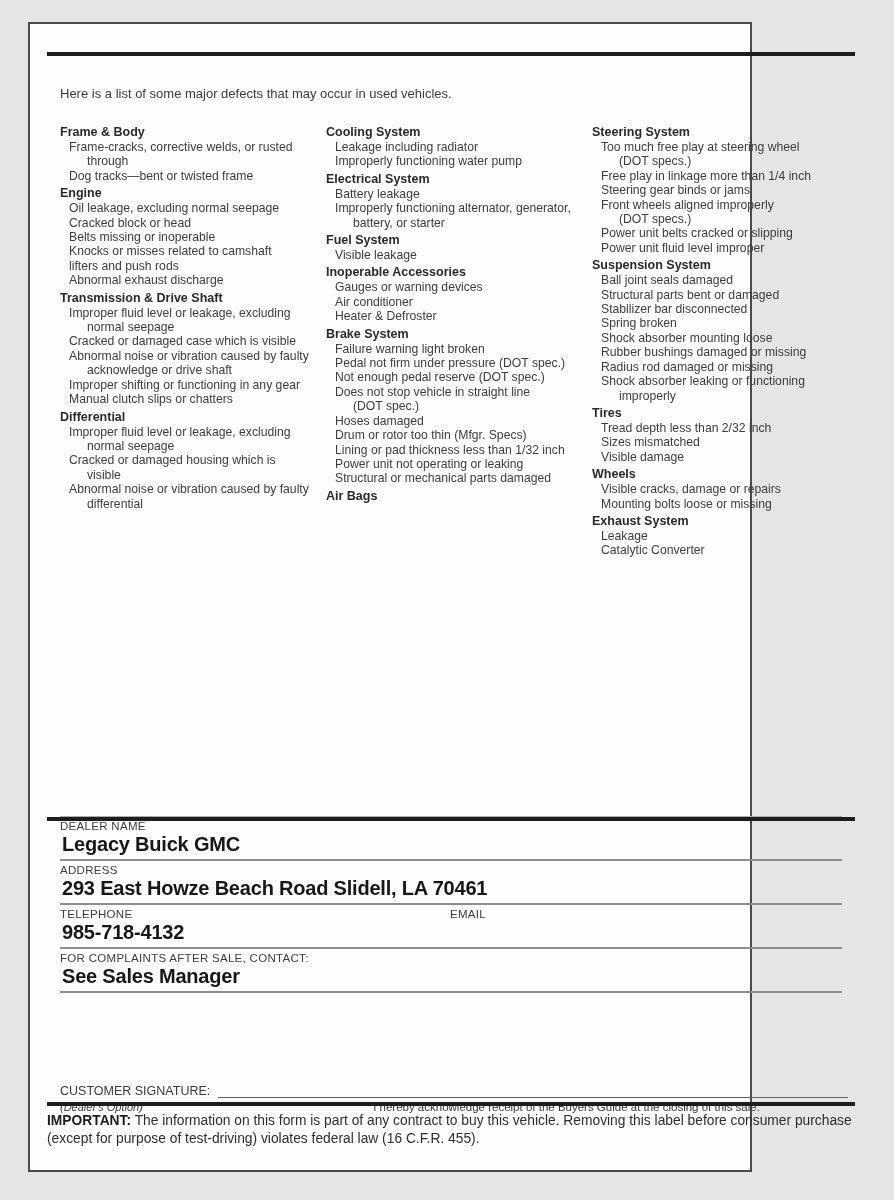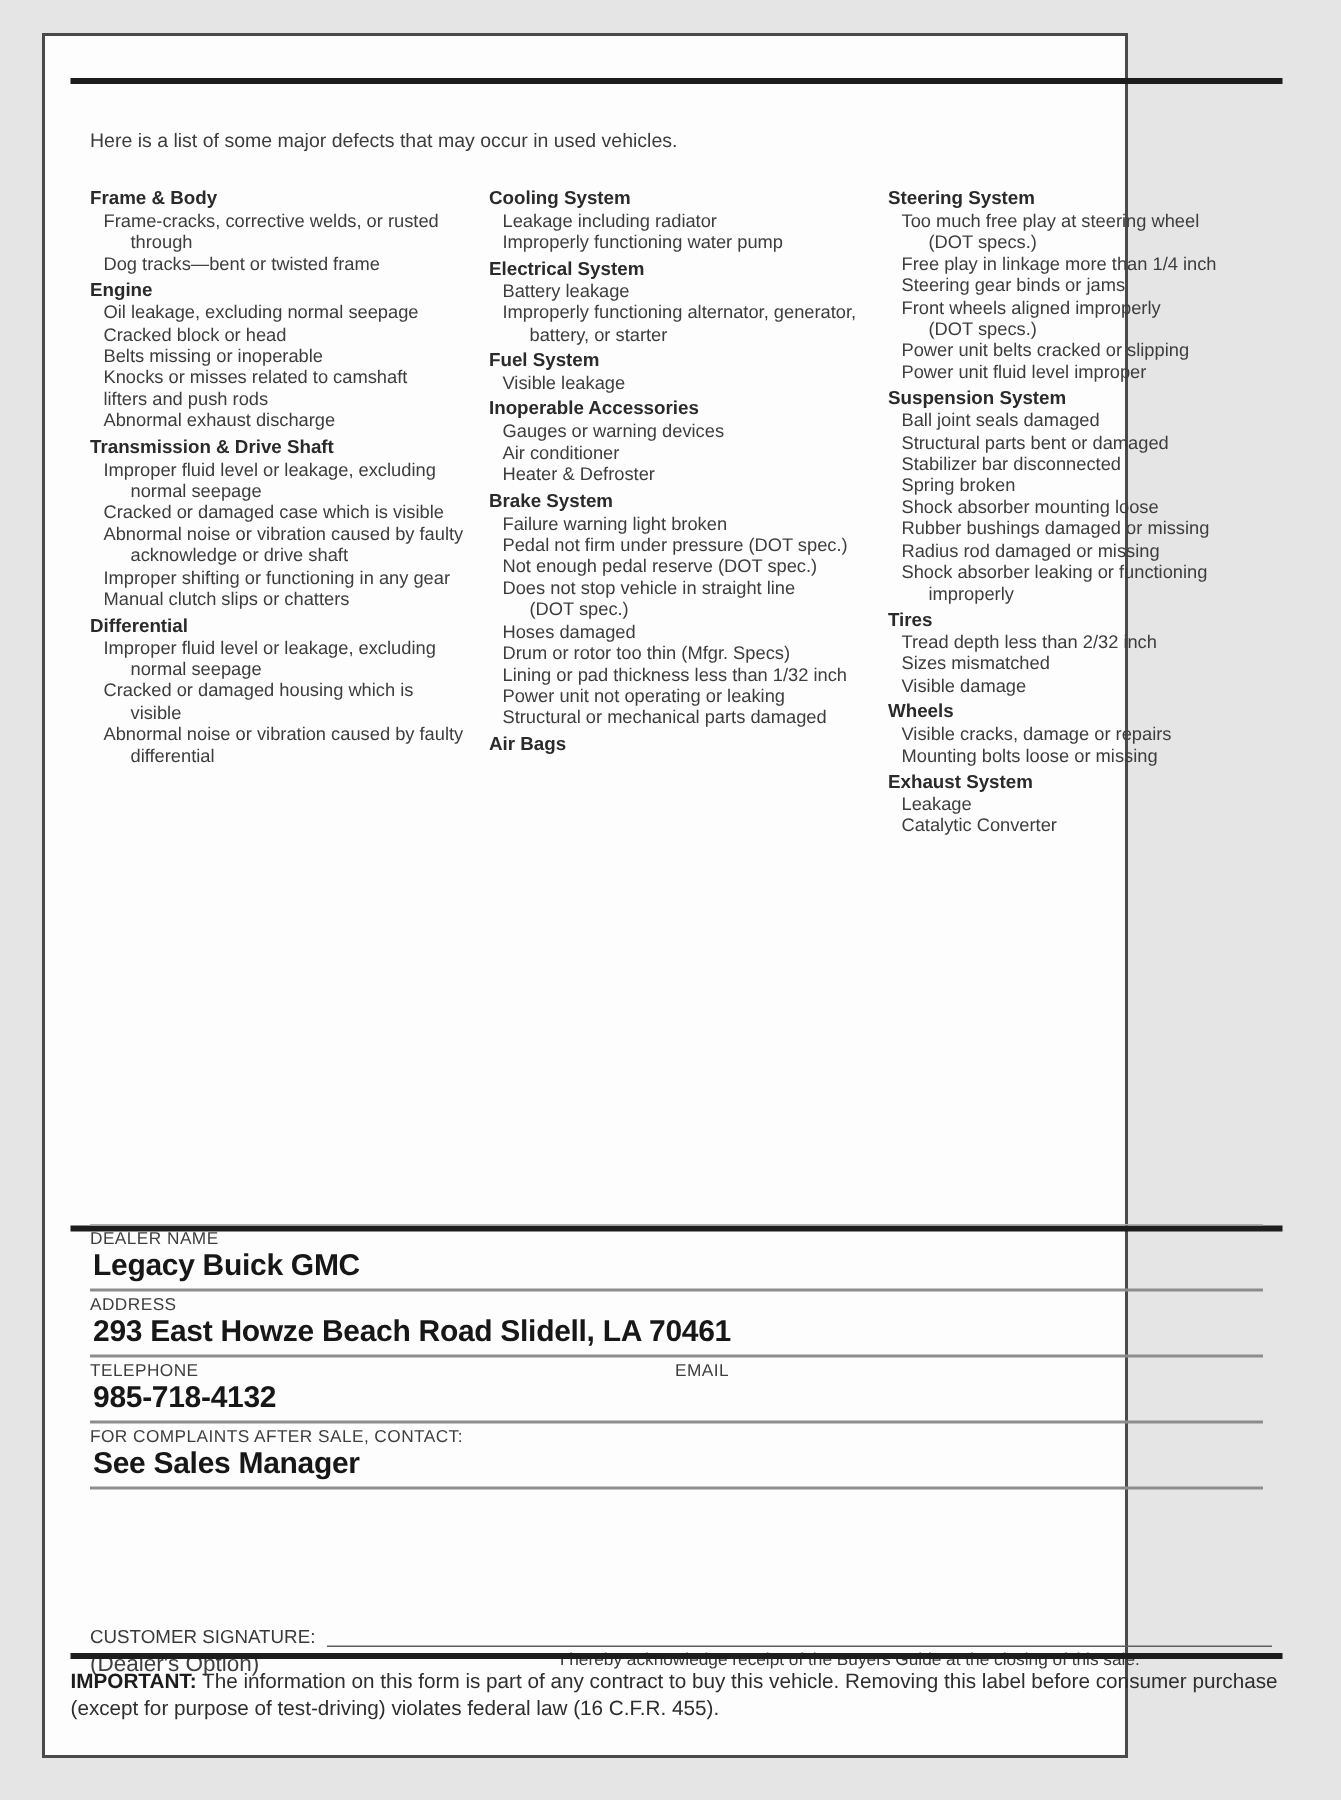--- a/index.html
+++ b/index.html
@@ -88,21 +88,21 @@
   }
   .sigrow { display: flex; align-items: flex-end; }
   .siglabel { font-size: 12.5px; color: #3a3a3a; white-space: nowrap; }
   .sigline {
     flex: 1;
     border-bottom: 1.5px solid #5f5f5f;
     height: 14px;
     margin-left: 8px;
   }
   .sigrow2 { display: flex; margin-top: 3px; }
-  .sigsub { width: 225px; font-size: 15px; color: #3e3e3e; }
+  .sigsub { width: 225px; font-size: 11px; color: #3e3e3e; font-style: italic; }
   .sigack { flex: 1; font-size: 11.5px; color: #383838; text-align: center; }
   .important {
     position: absolute;
     left: 17px; top: 1088px;
     width: 806px;
     font-size: 13.8px;
     color: #2e2e2e;
     line-height: 18px;
   }
   .important b { color: #1c1c1c; }

